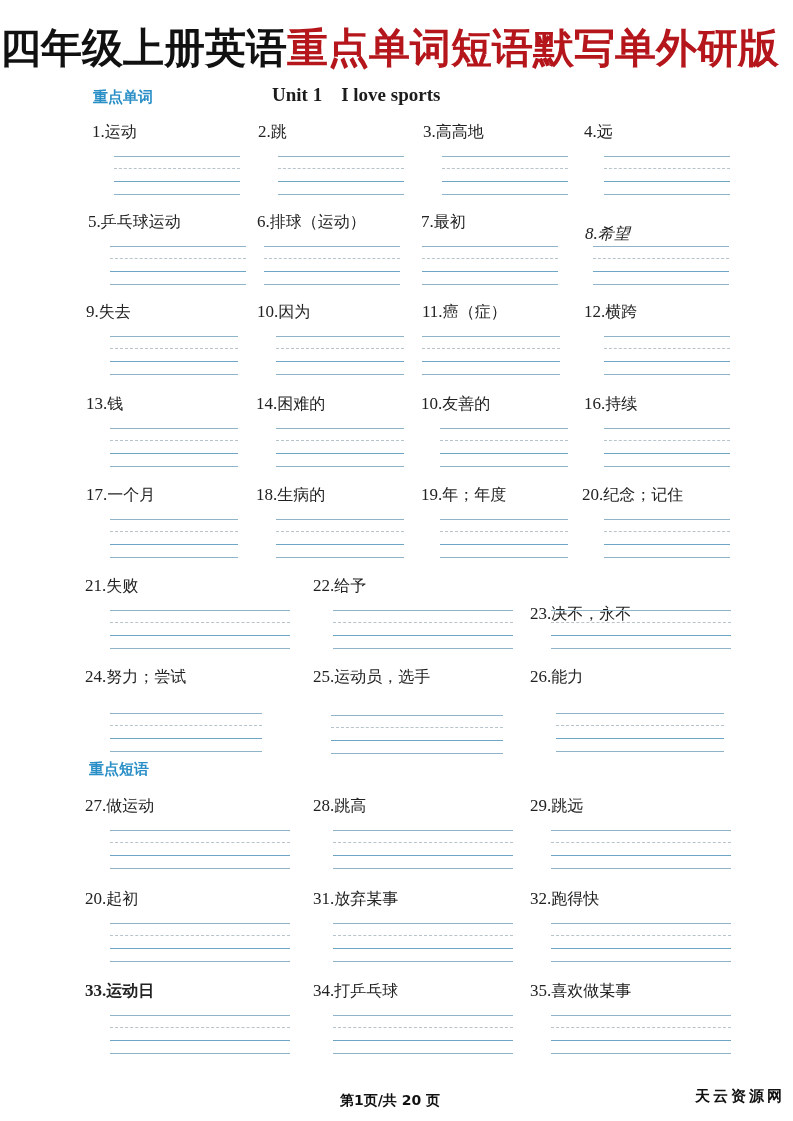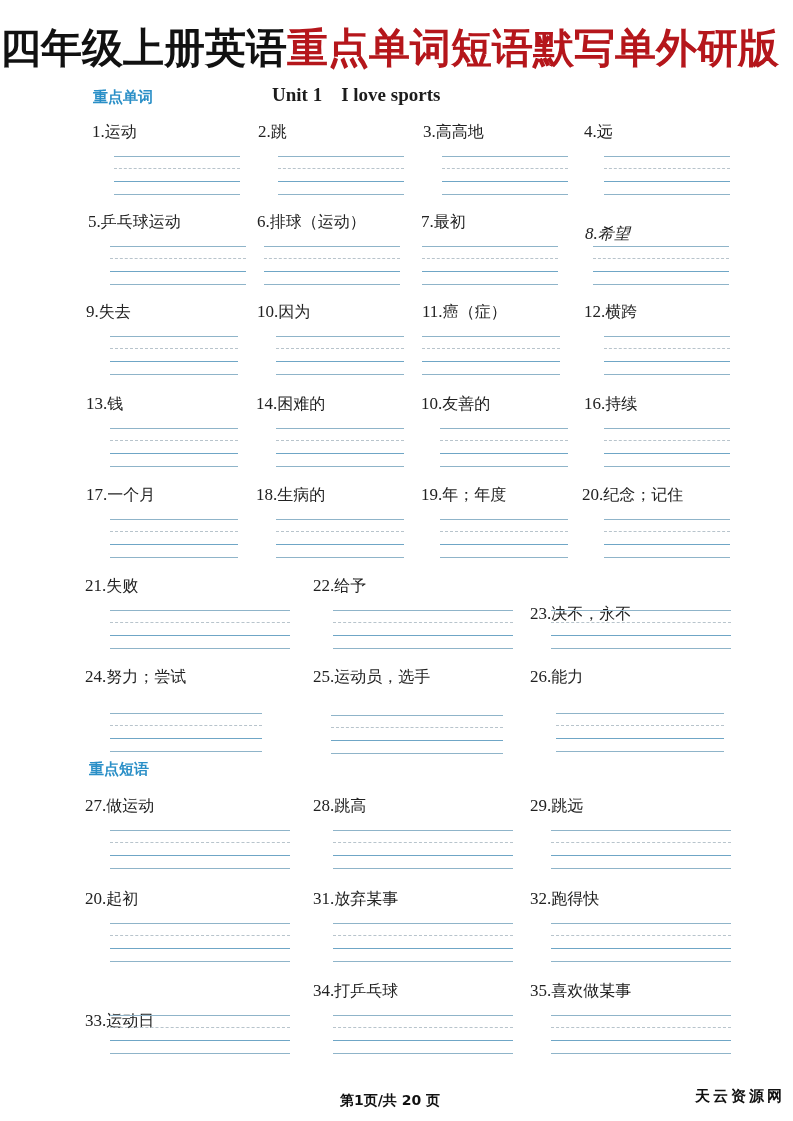--- a/index.html
+++ b/index.html
@@ -335,21 +335,21 @@
     <div class="item" style="left: 0px; top: 0px;">
       <div class="label" style="left: 530px; top: 889px;"><span class="num">32.</span><span>跑得快</span></div>
       <div class="lines" style="left: 551px; top: 923px; width: 180px; height: 40px;">
         <div class="ln solid" style="top: 0px;"></div>
         <div class="ln dash" style="top: 12px;"></div>
         <div class="ln solid mid" style="top: 25px;"></div>
         <div class="ln solid" style="top: 38px;"></div>
       </div>
     </div>
     <div class="item" style="left: 0px; top: 0px;">
-      <div class="label" style="left: 85px; top: 1011px;"><span class="num">33.</span><span>运动日</span></div>
+      <div class="label" style="left: 85px; top: 981px; font-weight: bold;"><span class="num">33.</span><span>运动日</span></div>
       <div class="lines" style="left: 110px; top: 1015px; width: 180px; height: 40px;">
         <div class="ln solid" style="top: 0px;"></div>
         <div class="ln dash" style="top: 12px;"></div>
         <div class="ln solid mid" style="top: 25px;"></div>
         <div class="ln solid" style="top: 38px;"></div>
       </div>
     </div>
     <div class="item" style="left: 0px; top: 0px;">
       <div class="label" style="left: 313px; top: 981px;"><span class="num">34.</span><span>打乒乓球</span></div>
       <div class="lines" style="left: 333px; top: 1015px; width: 180px; height: 40px;">

